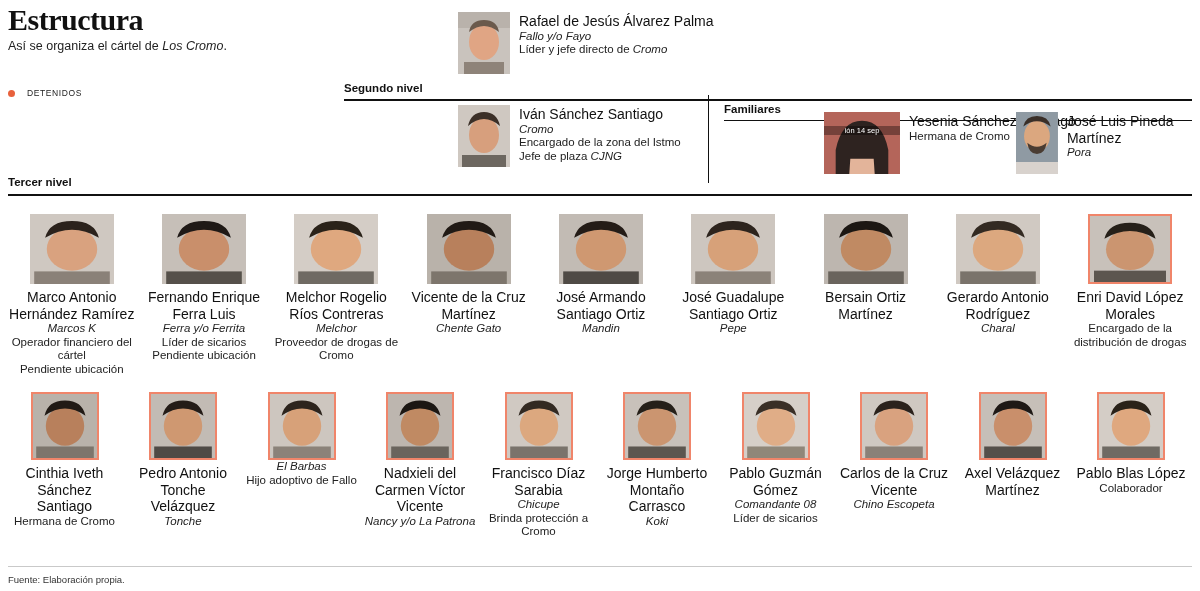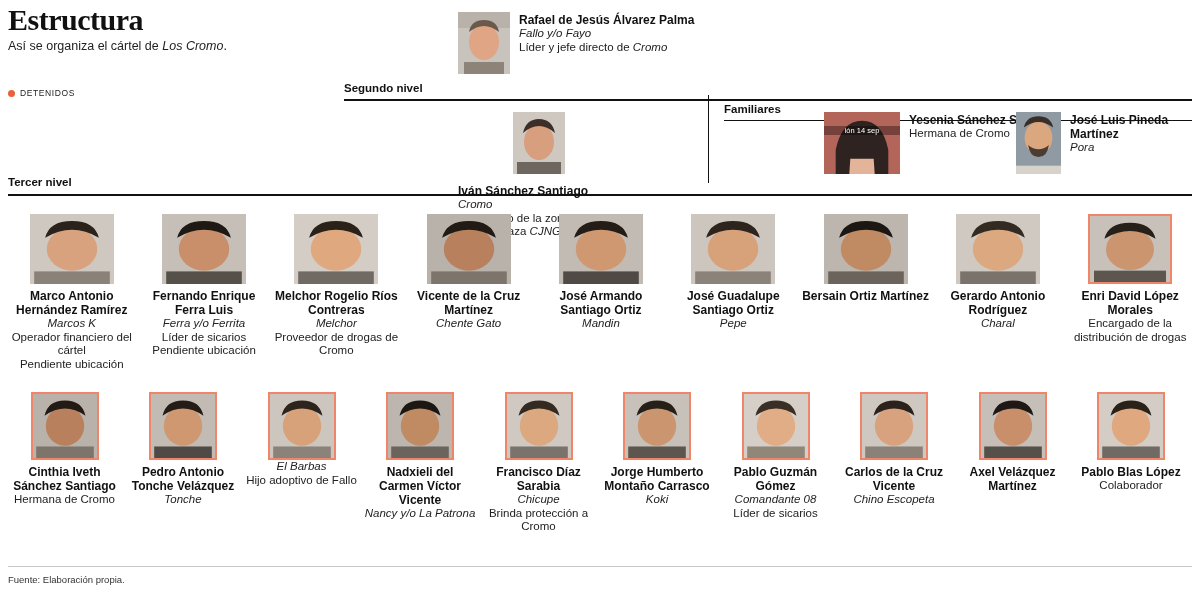--- a/index.html
+++ b/index.html
@@ -38,43 +38,43 @@
     color: #222;
   }
   #subtitle i { font-style: italic; }
 
   #legend {
     position: absolute;
     left: 8px;
     top: 88px;
     display: flex;
     align-items: center;
-    gap: 5px;
+    gap: 12px;
   }
   #legend .dot {
     width: 7px;
     height: 7px;
     border-radius: 50%;
     background: #e8613c;
     display: inline-block;
   }
   #legend .lbl {
     font-size: 8.5px;
     letter-spacing: 0.6px;
     color: #222;
   }
 
   
   .person {
     position: absolute;
     text-align: center;
   }
   .person .name {
-    font-size: 12px;
-    font-weight: bold;
+    font-size: 14px;
+    font-weight: normal;
     line-height: 1.18;
     color: #111;
     margin-top: 5px;
   }
   .person .alias {
     font-size: 11.5px;
     font-style: italic;
     line-height: 1.18;
     color: #222;
   }
@@ -187,21 +187,21 @@
   <div class="txt">
     <div class="name" style="margin-top:0;">Rafael de Jesús Álvarez Palma</div>
     <div class="alias">Fallo y/o Fayo</div>
     <div class="role"><span>Líder y jefe directo de </span><i>Cromo</i></div>
   </div>
 </div>
 
 <div class="sec-label" style="left:344px; top:82px;">Segundo nivel</div>
 <div class="rule thick" style="left:344px; top:99px; width:848px;"></div>
 
-<div class="person horiz" style="left:458px; top:112px;flex-direction:column;">
+<div class="person horiz" style="left:458px; top:105px;">
   <div class="photo" style="width:52px;height:62px;">
     <svg class="face" viewBox="0 0 52 62" preserveAspectRatio="none">
       <rect width="52" height="62" fill="#cfc8c1"></rect>
       <ellipse cx="26" cy="30" rx="15" ry="18" fill="#d79f7d"></ellipse>
       <path d="M10 21 q16 -14 32 0 q-3 -14 -16 -14 q-13 0 -16 14z" fill="#3b2f27"></path>
       <rect x="4" y="50" width="44" height="12" fill="#6d6760"></rect>
     </svg>
   </div>
   <div class="txt">
     <div class="name" style="margin-top:0;">Iván Sánchez Santiago</div>

